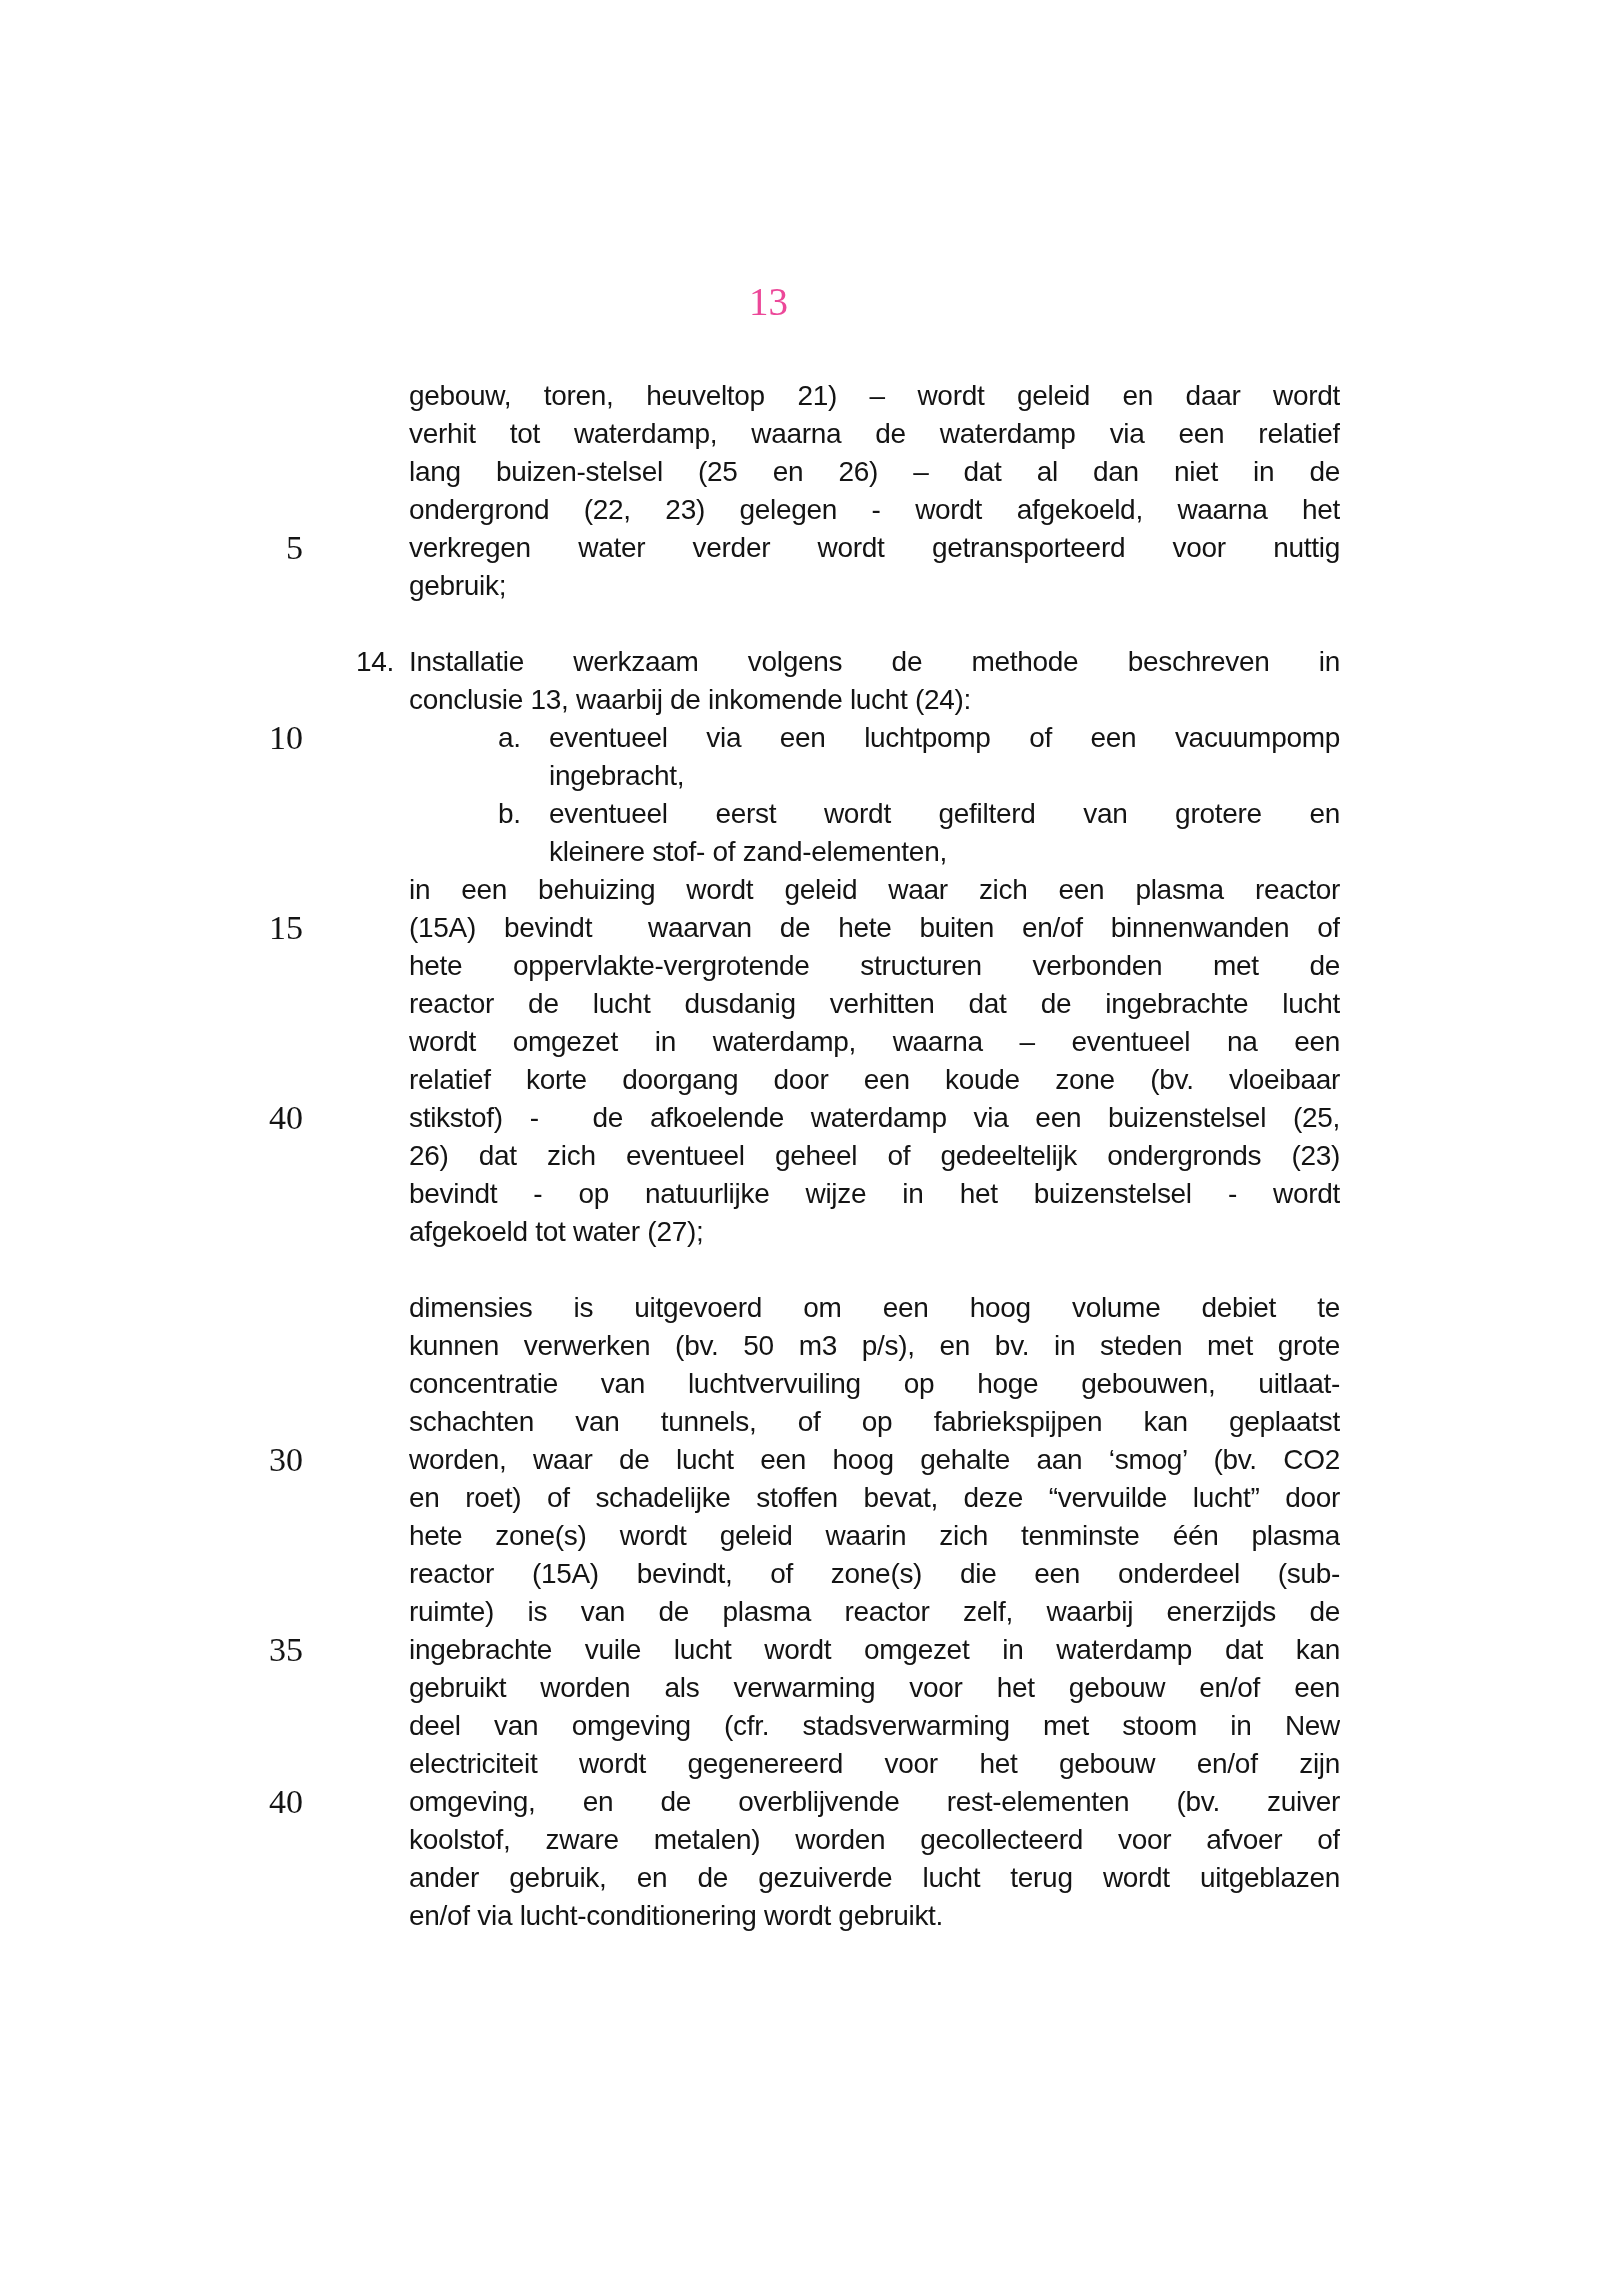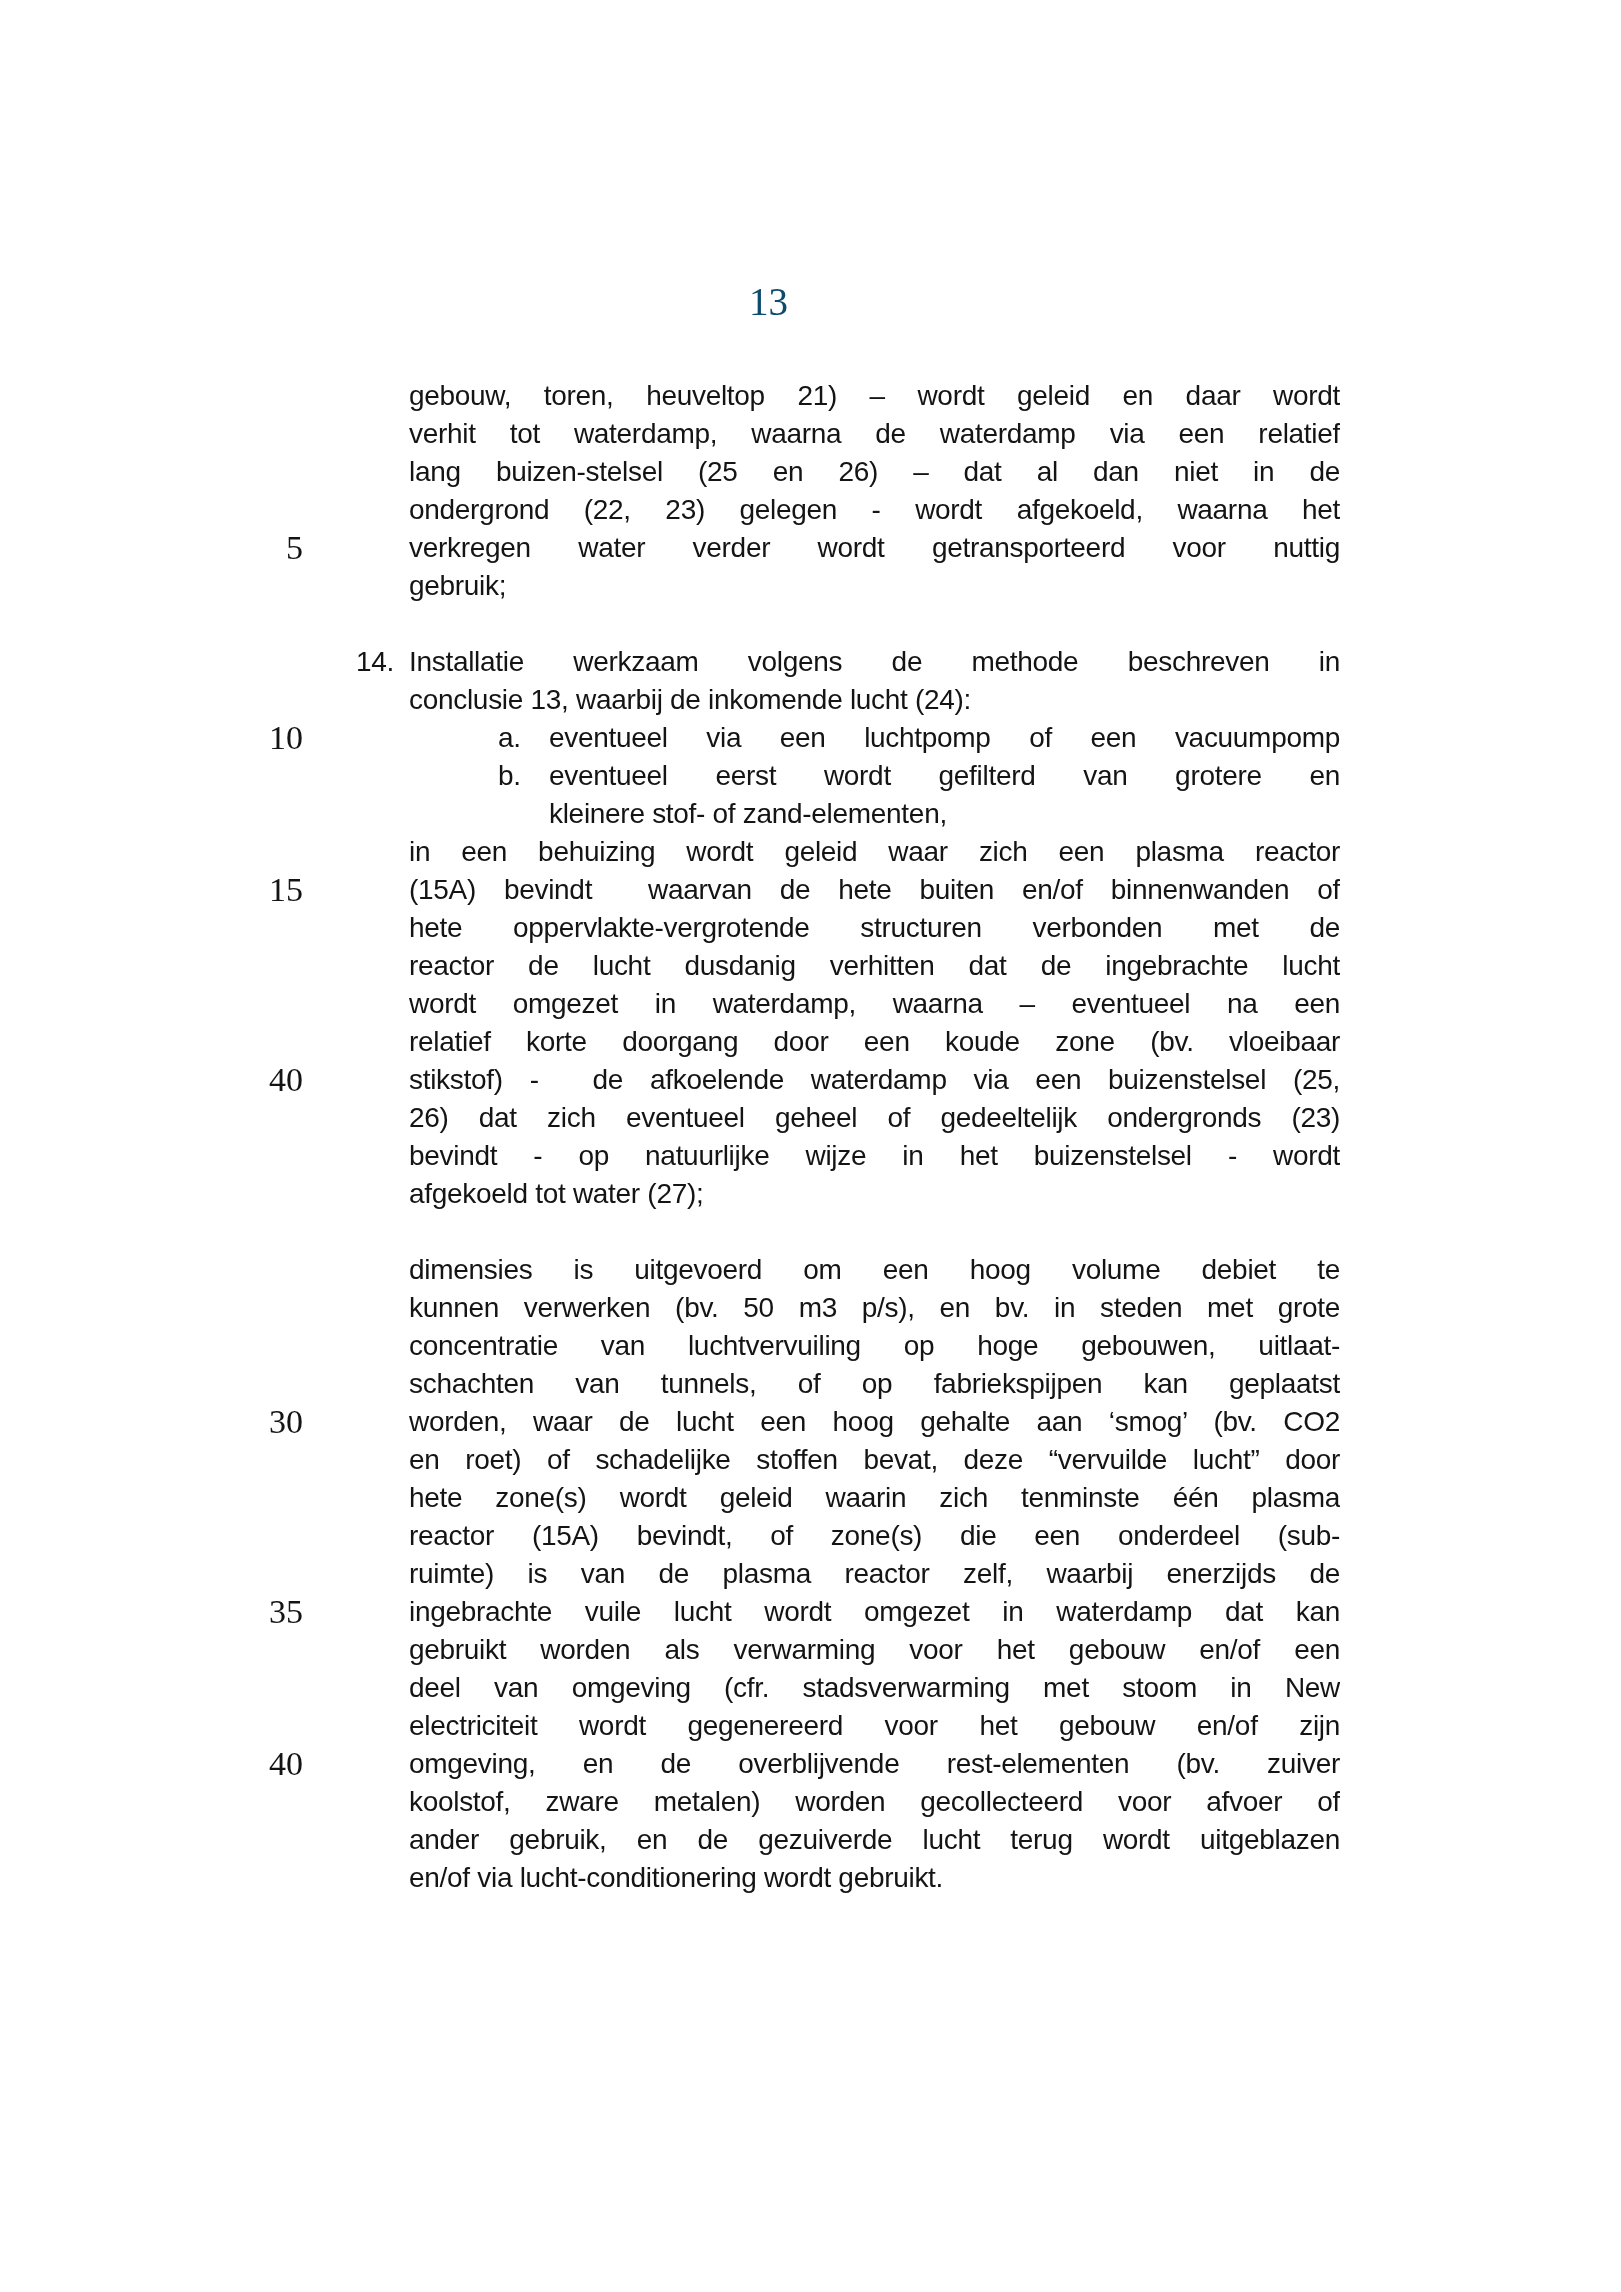--- a/index.html
+++ b/index.html
@@ -17,21 +17,21 @@
   }
   .page-number {
     position: absolute;
     top: 280px;
     left: 0;
     width: 1537px;           
     text-align: center;
     font-family: "Liberation Serif", "DejaVu Serif", serif;
     font-size: 39px;
     line-height: 43px;
-    color: #0c4a6e;
+    color: #ec4899;
   }
   .text-block {
     position: absolute;
     top: 377px;
     left: 0;
     width: 1621px;
   }
   .row {
     position: relative;
     height: 38px;
@@ -111,20 +111,23 @@
       </div>
       <div class="row">
         <div class="txt body left">conclusie 13, waarbij de inkomende lucht (24):</div>
       </div>
       <div class="row">
         <span class="num">10</span>
         <span class="marker sub">a.</span>
         <div class="txt sub just">eventueel via een luchtpomp of een vacuumpomp</div>
       </div>
       <div class="row">
+        <div class="txt sub left">ingebracht,</div>
+      </div>
+      <div class="row">
         <span class="marker sub">b.</span>
         <div class="txt sub just">eventueel eerst wordt gefilterd van grotere en</div>
       </div>
       <div class="row">
         <div class="txt sub left">kleinere stof- of zand-elementen,</div>
       </div>
       <div class="row">
         <div class="txt body just">in een behuizing wordt geleid waar zich een plasma reactor</div>
       </div>
       <div class="row">

